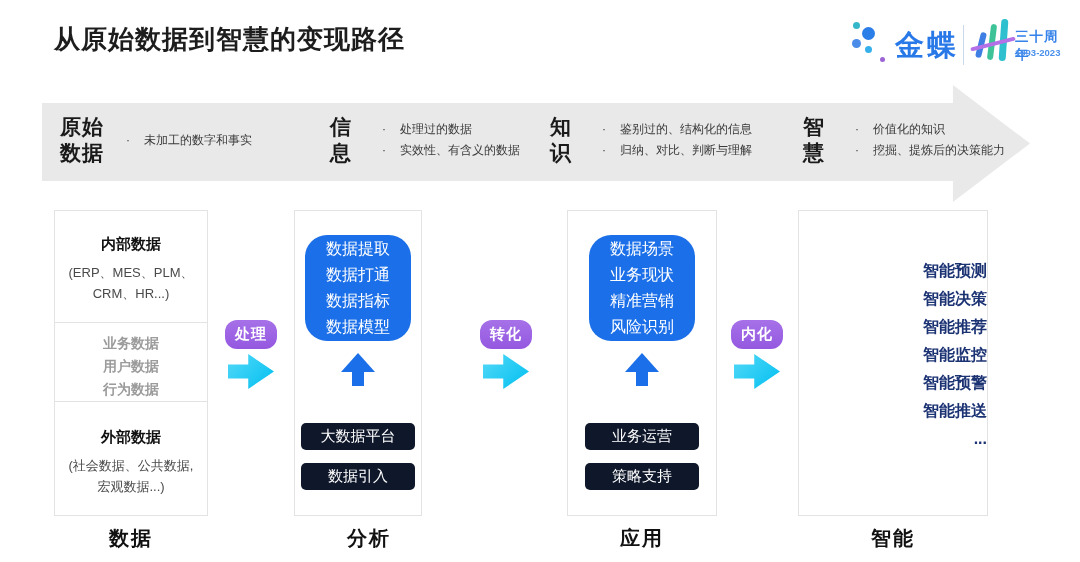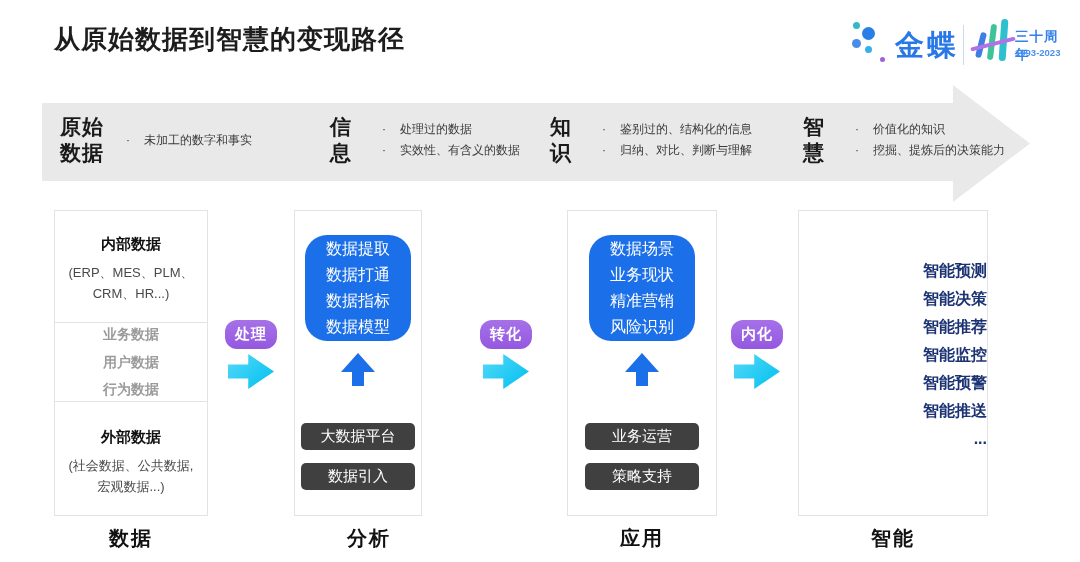--- a/index.html
+++ b/index.html
@@ -44,34 +44,34 @@
 
   
   .col-box{position:absolute;top:210px;height:306px;background:#fff;border:1px solid #e3e3e3;box-sizing:border-box;}
   .col1{left:54px;width:154px;}
   .col2{left:294px;width:128px;}
   .col3{left:567px;width:150px;}
   .col4{left:798px;width:190px;}
 
   .c1-sec1{height:112px;border-bottom:1px solid #e3e3e3;padding-top:24px;box-sizing:border-box;text-align:center;}
   .c1-sec2{height:78px;border-bottom:1px solid #e3e3e3;display:flex;flex-direction:column;
-           justify-content:space-between;text-align:center;color:#9b9b9b;font-size:14px;font-weight:600;line-height:23px;}
+           justify-content:flex-end;text-align:center;color:#9b9b9b;font-size:14px;font-weight:600;line-height:23px;}
   .c1-sec3{padding-top:26px;text-align:center;}
   .c1-head{font-size:15px;font-weight:800;color:#111;margin-bottom:8px;}
   .c1-sub{font-size:13px;color:#4a4a4a;line-height:21px;padding:0 12px;}
 
   .blue-card{position:absolute;left:50%;transform:translateX(-50%);top:24px;width:106px;height:106px;
              background:#1b6fe8;border-radius:22px;color:#fff;font-size:16px;line-height:26px;
              display:flex;flex-direction:column;justify-content:center;text-align:center;}
   .blue-card span{display:block;}
   .up-arrow{position:absolute;top:142px;left:50%;transform:translateX(-50%);width:34px;}
   .up-arrow .tri{width:0;height:0;border-left:17px solid transparent;border-right:17px solid transparent;
                  border-bottom:19px solid #1b6fe8;}
   .up-arrow .stem{width:12px;height:14px;background:#1b6fe8;margin:0 auto;}
-  .pill{position:absolute;left:50%;transform:translateX(-50%);width:114px;height:27px;background:#404040;
+  .pill{position:absolute;left:50%;transform:translateX(-50%);width:114px;height:27px;background:#0f172a;
         border-radius:5px;color:#fff;font-size:15px;display:flex;align-items:center;justify-content:center;}
   .pill.p1{top:212px;} .pill.p2{top:252px;}
 
   .smart-list{padding-top:46px;}
   .smart-item{height:28px;line-height:28px;text-align:right;font-size:16px;font-weight:800;color:#1b3273;}
 
   
   .connector{position:absolute;top:320px;width:60px;display:flex;flex-direction:column;align-items:center;}
   .cn1{left:221px;} .cn2{left:476px;} .cn3{left:727px;}
   .badge{width:52px;height:29px;background:linear-gradient(180deg,#a671e8,#9458e0);border-radius:12px;

